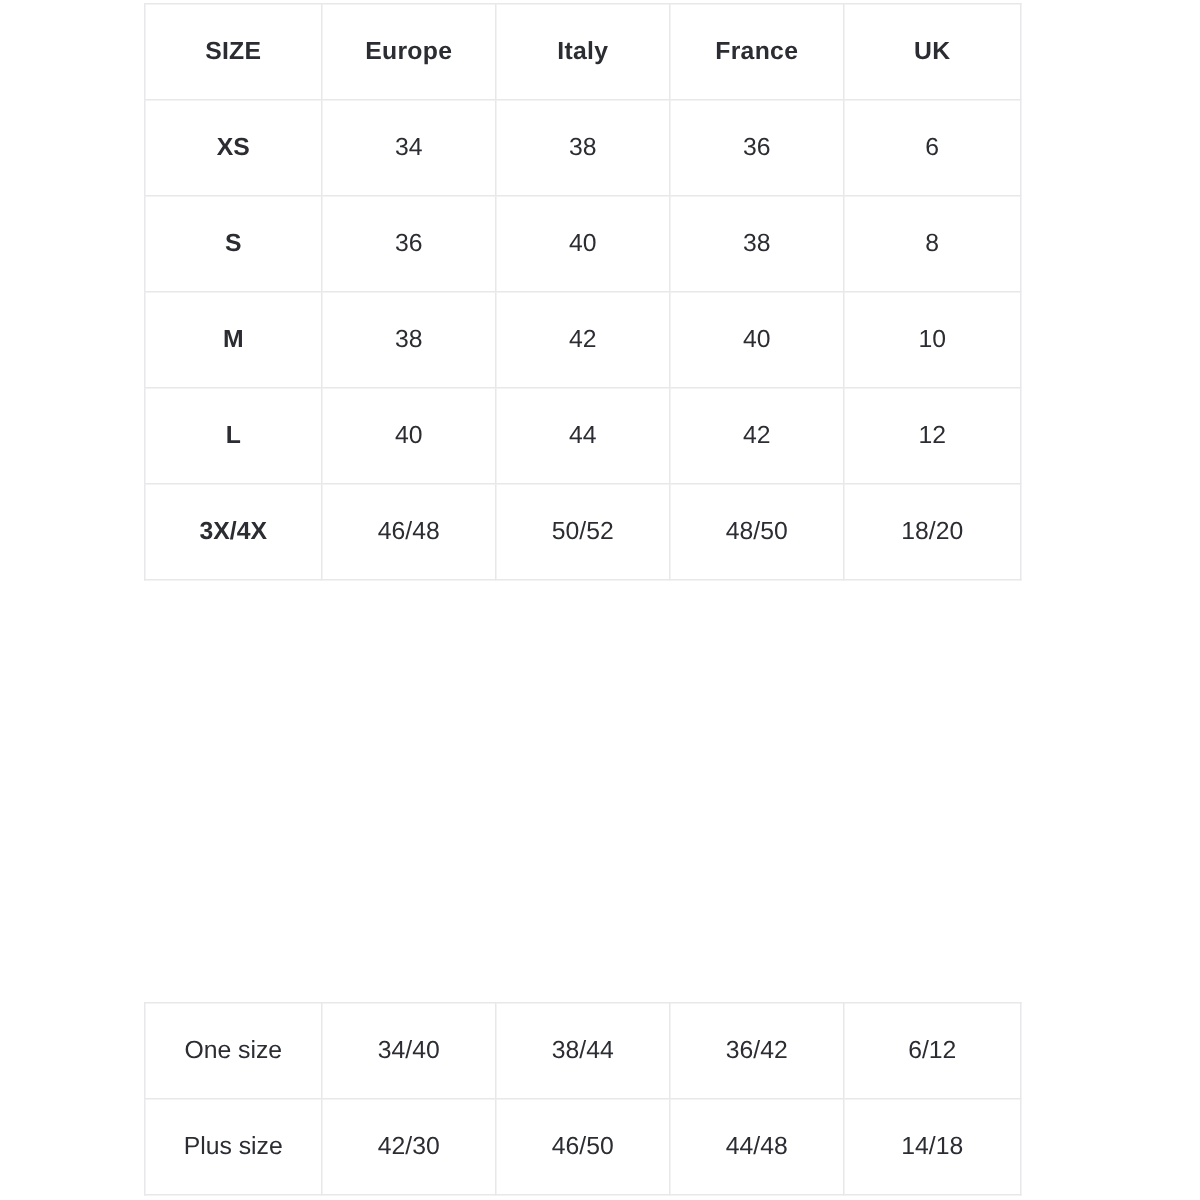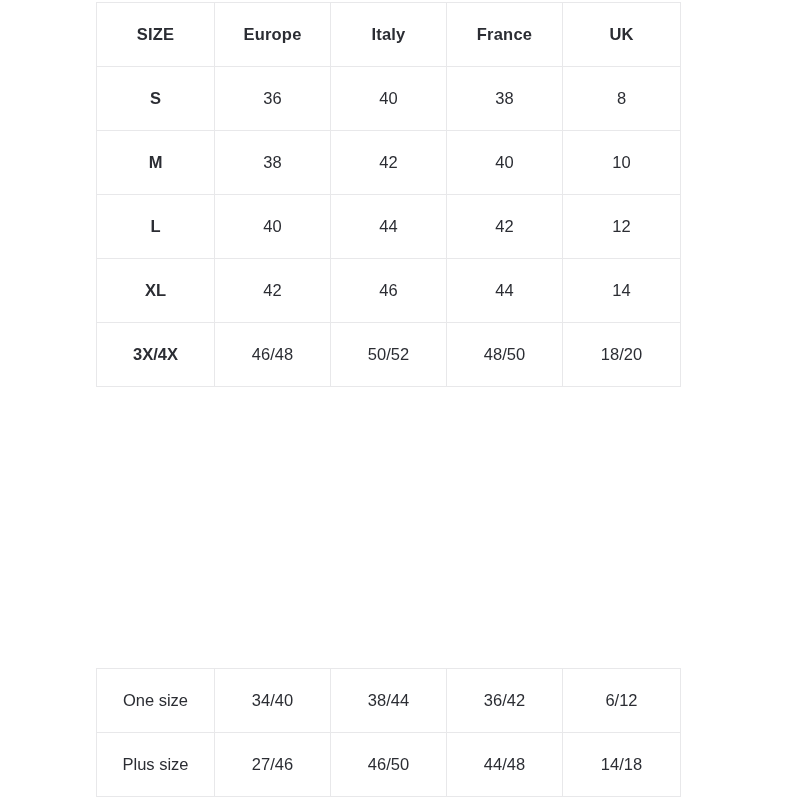--- a/index.html
+++ b/index.html
@@ -82,46 +82,46 @@
         <tr>
           <th>SIZE</th>
           <th>Europe</th>
           <th>Italy</th>
           <th>France</th>
           <th>UK</th>
         </tr>
       </thead>
       <tbody>
         <tr>
+          <td class="rowhead">XS</td>
+          <td>34</td>
+          <td>38</td>
+          <td>36</td>
+          <td>6</td>
+        </tr>
+        <tr>
           <td class="rowhead">S</td>
           <td>36</td>
           <td>40</td>
           <td>38</td>
           <td>8</td>
         </tr>
         <tr>
           <td class="rowhead">M</td>
           <td>38</td>
           <td>42</td>
           <td>40</td>
           <td>10</td>
         </tr>
         <tr>
           <td class="rowhead">L</td>
           <td>40</td>
           <td>44</td>
           <td>42</td>
           <td>12</td>
-        </tr>
-        <tr>
-          <td class="rowhead">XL</td>
-          <td>42</td>
-          <td>46</td>
-          <td>44</td>
-          <td>14</td>
         </tr>
         <tr>
           <td class="rowhead">3X/4X</td>
           <td>46/48</td>
           <td>50/52</td>
           <td>48/50</td>
           <td>18/20</td>
         </tr>
       </tbody>
     </table>
@@ -139,21 +139,21 @@
       <tbody>
         <tr>
           <td class="rowhead">One size</td>
           <td>34/40</td>
           <td>38/44</td>
           <td>36/42</td>
           <td>6/12</td>
         </tr>
         <tr>
           <td class="rowhead">Plus size</td>
-          <td>27/46</td>
+          <td>42/30</td>
           <td>46/50</td>
           <td>44/48</td>
           <td>14/18</td>
         </tr>
       </tbody>
     </table>
   </div>
 
 </div>
 

